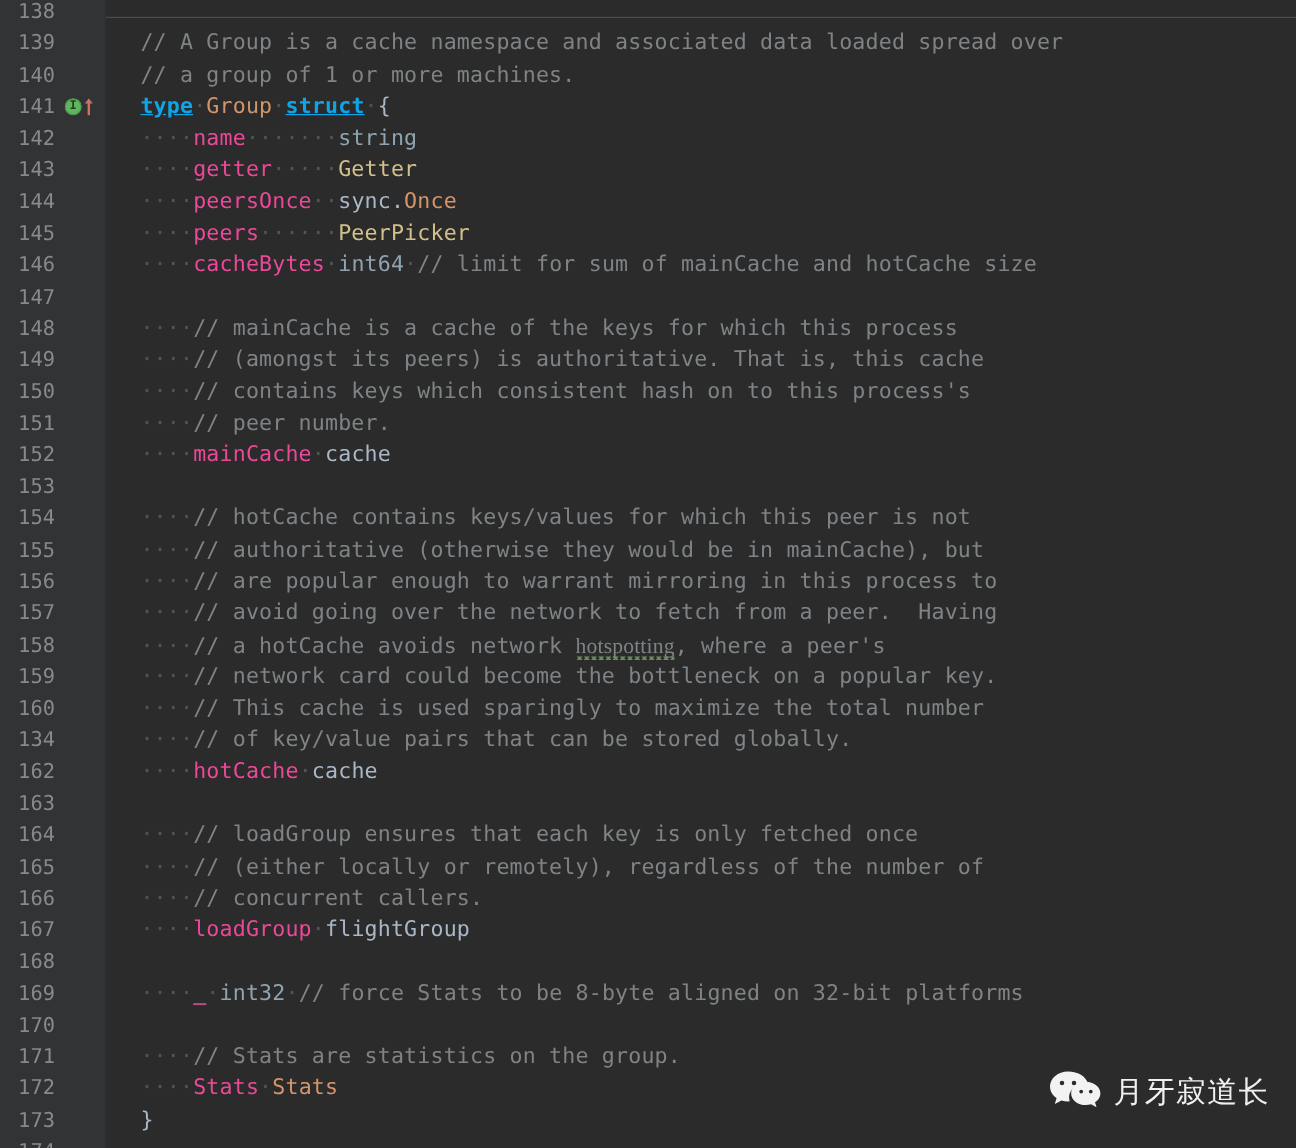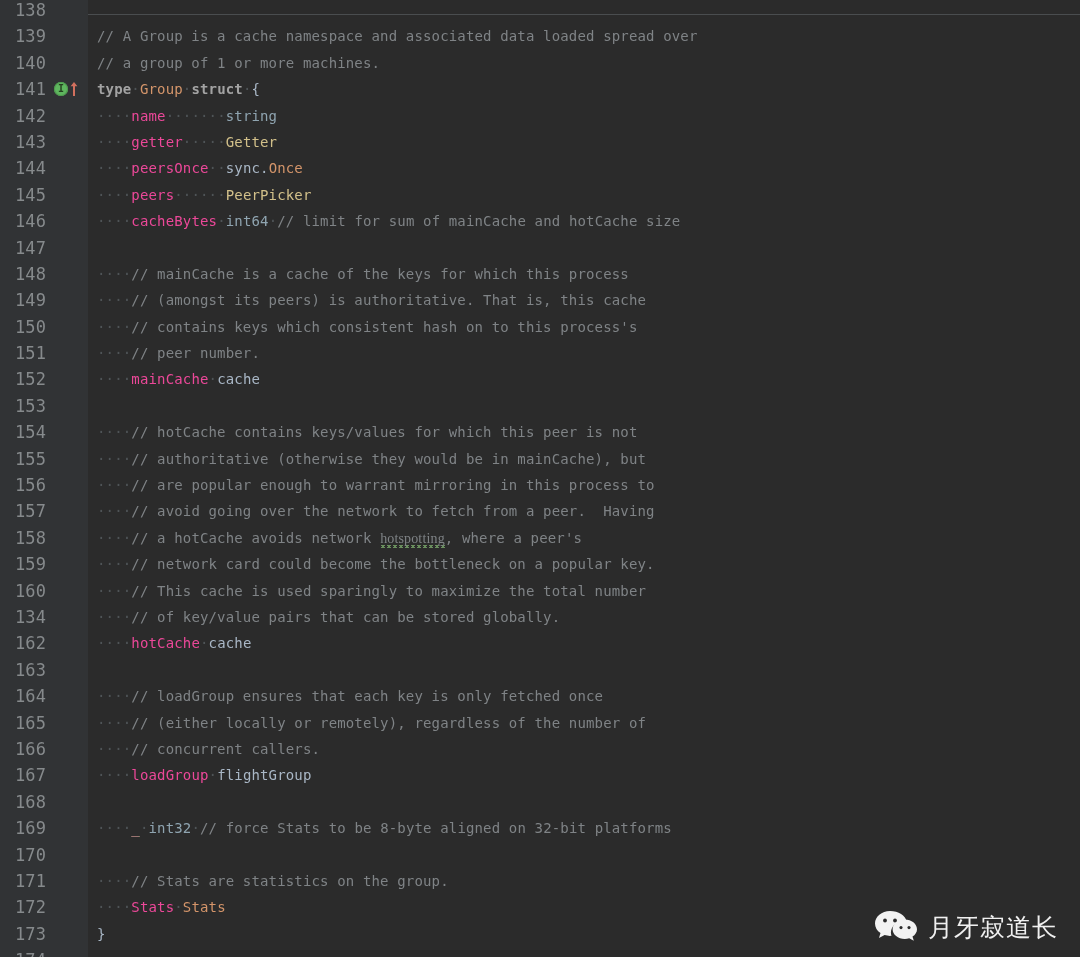--- a/index.html
+++ b/index.html
@@ -65,29 +65,30 @@
   
   #code {
     flex:1 1 auto;
     position:relative;
     background:#2b2b2b;
     overflow:hidden;
     padding-left:9px;
   }
   .cline {
     height:26.4px; line-height:26.4px;
-    font-size:14px;
+    font-size:18px;
     white-space:pre;
     color:#a9b7c6;
     letter-spacing:0.15px;
     font-family:"DejaVu Sans Mono","Liberation Mono",monospace;
-  }
-
-  
-  .kw      { color:#a3a3a3; font-weight:bold; }   
+    margin-left:20px;
+  }
+
+  
+  .kw      { color:#0ea5e9; font-weight:bold;text-decoration:underline; }   
   .typ     { color:#d4956a; }                     
   .iface   { color:#d2c08a; }                     
   .fld     { color:#ec4899; }                     
   .bi      { color:#8fa4b0; }                     
   .plain   { color:#a9b7c6; }                     
   .cmt     { color:#7f8386; }                     
   .ws      { color:#4f5457; }                     
   .uline   { text-decoration:underline; text-decoration-color:#29b03b; text-underline-offset:3px; }
 
   
@@ -104,21 +105,21 @@
   }
 
   
   #fold-sep {
     position:absolute; left:0; right:0; top:17px;
     height:1px; background:#4a4d4f;
   }
 
   
   #watermark {
-    position:absolute; right:22px; bottom:12px;
+    position:absolute; right:22px; bottom:30px;
     display:flex; align-items:center; gap:10px;
     pointer-events:none;
   }
   #wm-text {
     font-family:"DejaVu Sans","Liberation Sans",sans-serif;
     font-size:25px; color:#f0f0f0; letter-spacing:1px;
   }
 </style>
 </head>
 <body>

